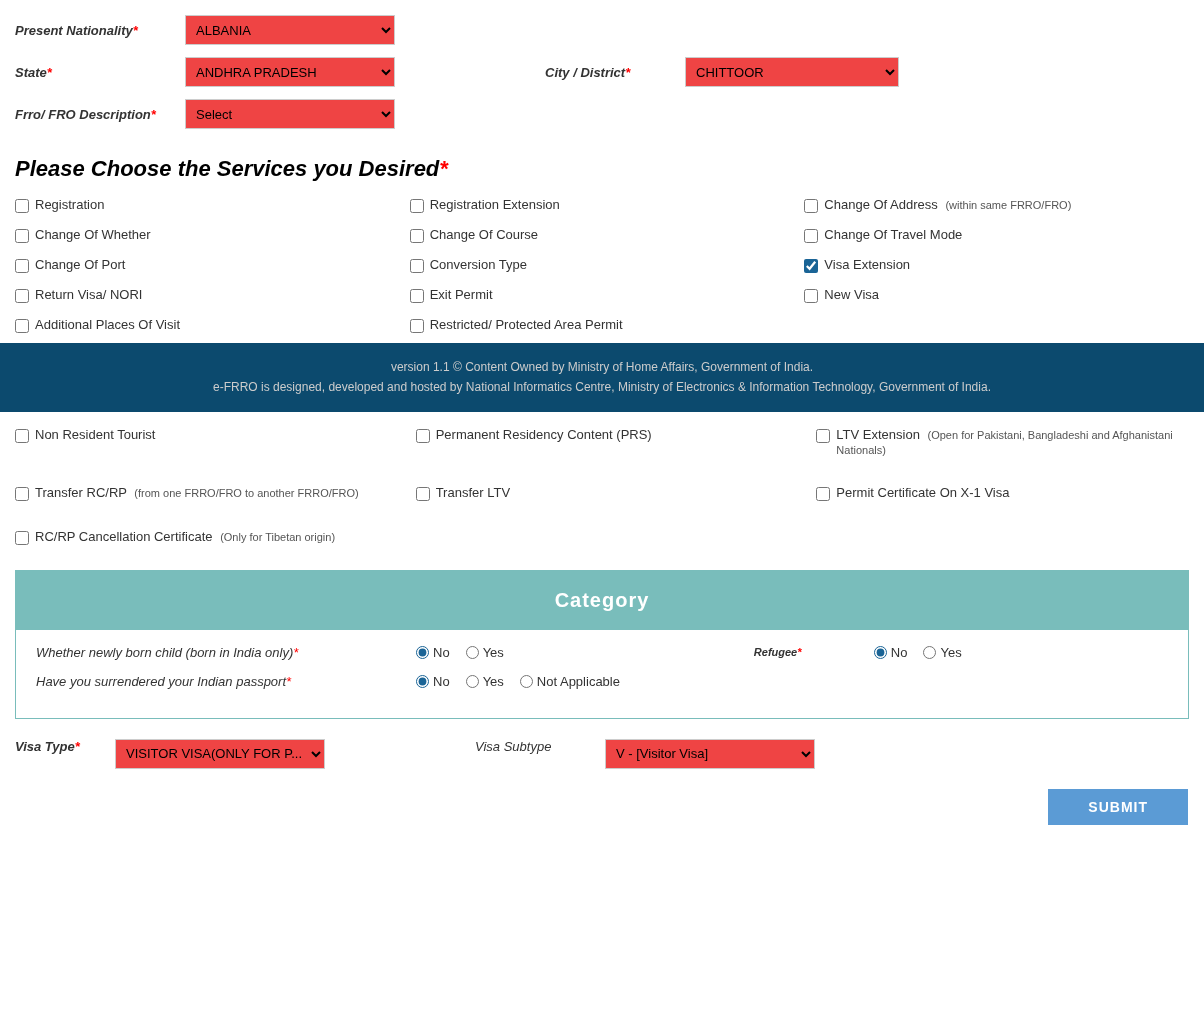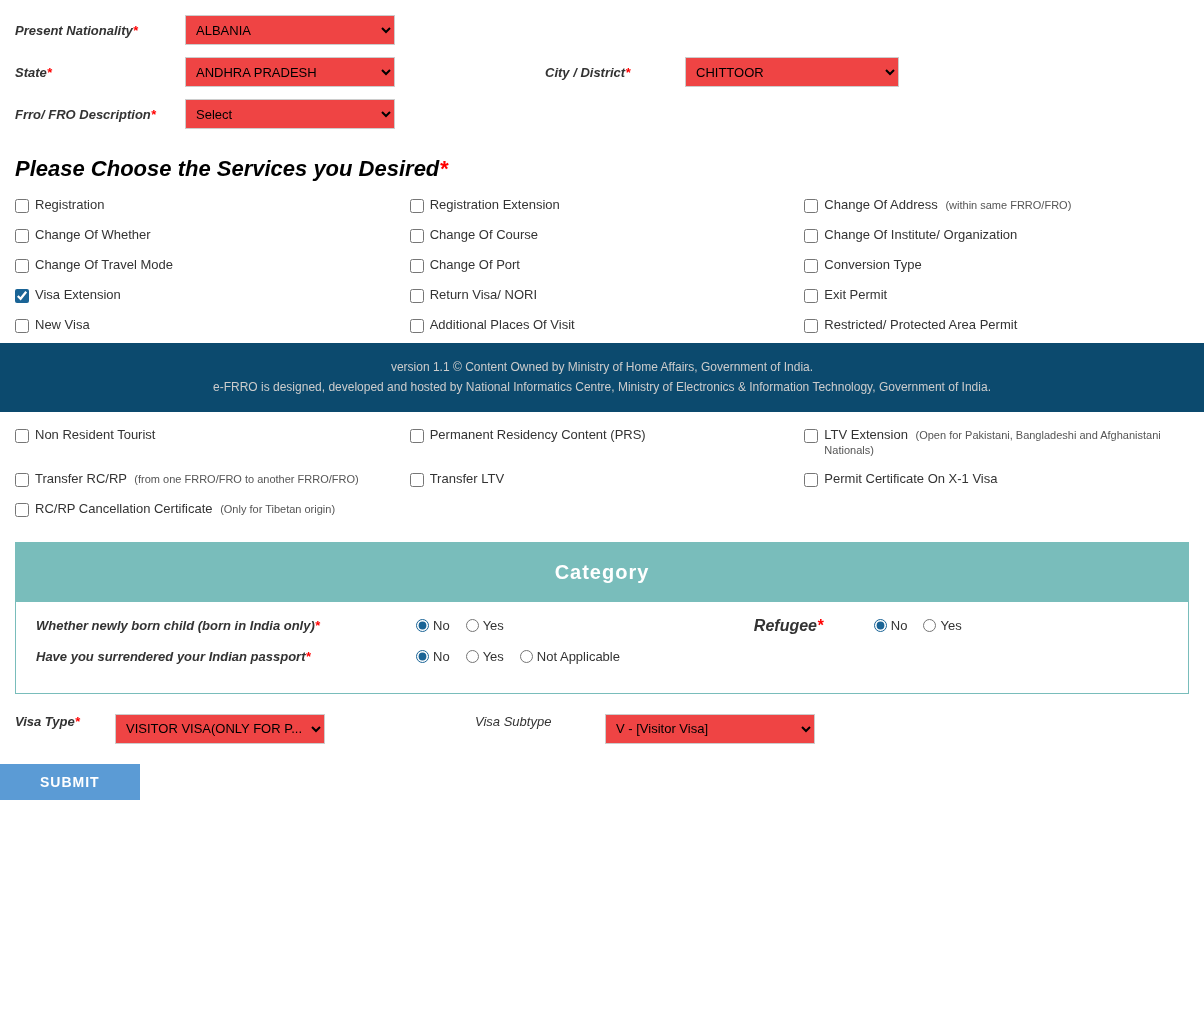--- a/index.html
+++ b/index.html
@@ -99,20 +99,21 @@
       line-height: 1.7;
       margin-top: 10px;
     }
 
     .services-bottom {
       padding: 15px 15px 10px 15px;
       display: grid;
       grid-template-columns: 1fr 1fr 1fr;
       row-gap: 14px;
       column-gap: 10px;
+      gap: 28px;
     }
 
     .category-section {
       margin: 15px 15px 10px 15px;
       border: 1px solid #79bdbb;
     }
     .category-header {
       background: #79bdbb;
       text-align: center;
       padding: 18px;
@@ -125,40 +126,40 @@
       padding: 15px 20px;
     }
     .category-row {
       display: flex;
       align-items: center;
       margin-bottom: 14px;
     }
     .category-row-label {
       font-size: 13px;
       font-style: italic;
-      font-weight: bold;
+      font-weight: normal;
       min-width: 380px;
     }
     .radio-group {
       display: flex;
       align-items: center;
       gap: 16px;
     }
     .radio-item {
       display: flex;
       align-items: center;
       gap: 4px;
       font-size: 13px;
     }
     .radio-item input[type=radio] {
       accent-color: #1a6496;
       cursor: pointer;
     }
     .refugee-label {
-      font-size: 16px;
+      font-size: 11px;
       font-style: italic;
       font-weight: bold;
       min-width: 100px;
       margin-left: 250px;
     }
 
     .visa-row {
       display: flex;
       align-items: flex-start;
       padding: 10px 15px 5px 15px;
@@ -172,22 +173,22 @@
     .visa-subtype-label {
       font-size: 13px;
       font-style: italic;
       font-weight: normal;
       min-width: 130px;
       margin-left: 150px;
     }
 
     .submit-row {
       display: flex;
-      justify-content: flex-start;
-      padding: 15px 0 20px 0;
+      justify-content: flex-end;
+      padding: 15px 16px 20px 0;
     }
     .submit-btn {
       background: #5b9bd5;
       color: #fff;
       border: none;
       padding: 10px 40px;
       font-size: 14px;
       font-weight: bold;
       letter-spacing: 1px;
       cursor: pointer;
@@ -259,24 +260,20 @@
   </div>
   <div class="service-item">
     <input type="checkbox" id="s4" style="">
     <label for="s4" class="service-label">Change Of Whether</label>
   </div>
   <div class="service-item">
     <input type="checkbox" id="s5" style="">
     <label for="s5" class="service-label">Change Of Course</label>
   </div>
   <div class="service-item">
-    <input type="checkbox" id="s6" style="">
-    <label for="s6" class="service-label">Change Of Institute/ Organization</label>
-  </div>
-  <div class="service-item">
     <input type="checkbox" id="s7" style="">
     <label for="s7" class="service-label">Change Of Travel Mode</label>
   </div>
   <div class="service-item">
     <input type="checkbox" id="s8" style="">
     <label for="s8" class="service-label">Change Of Port</label>
   </div>
   <div class="service-item">
     <input type="checkbox" id="s9" style="">
     <label for="s9" class="service-label">Conversion Type</label>

